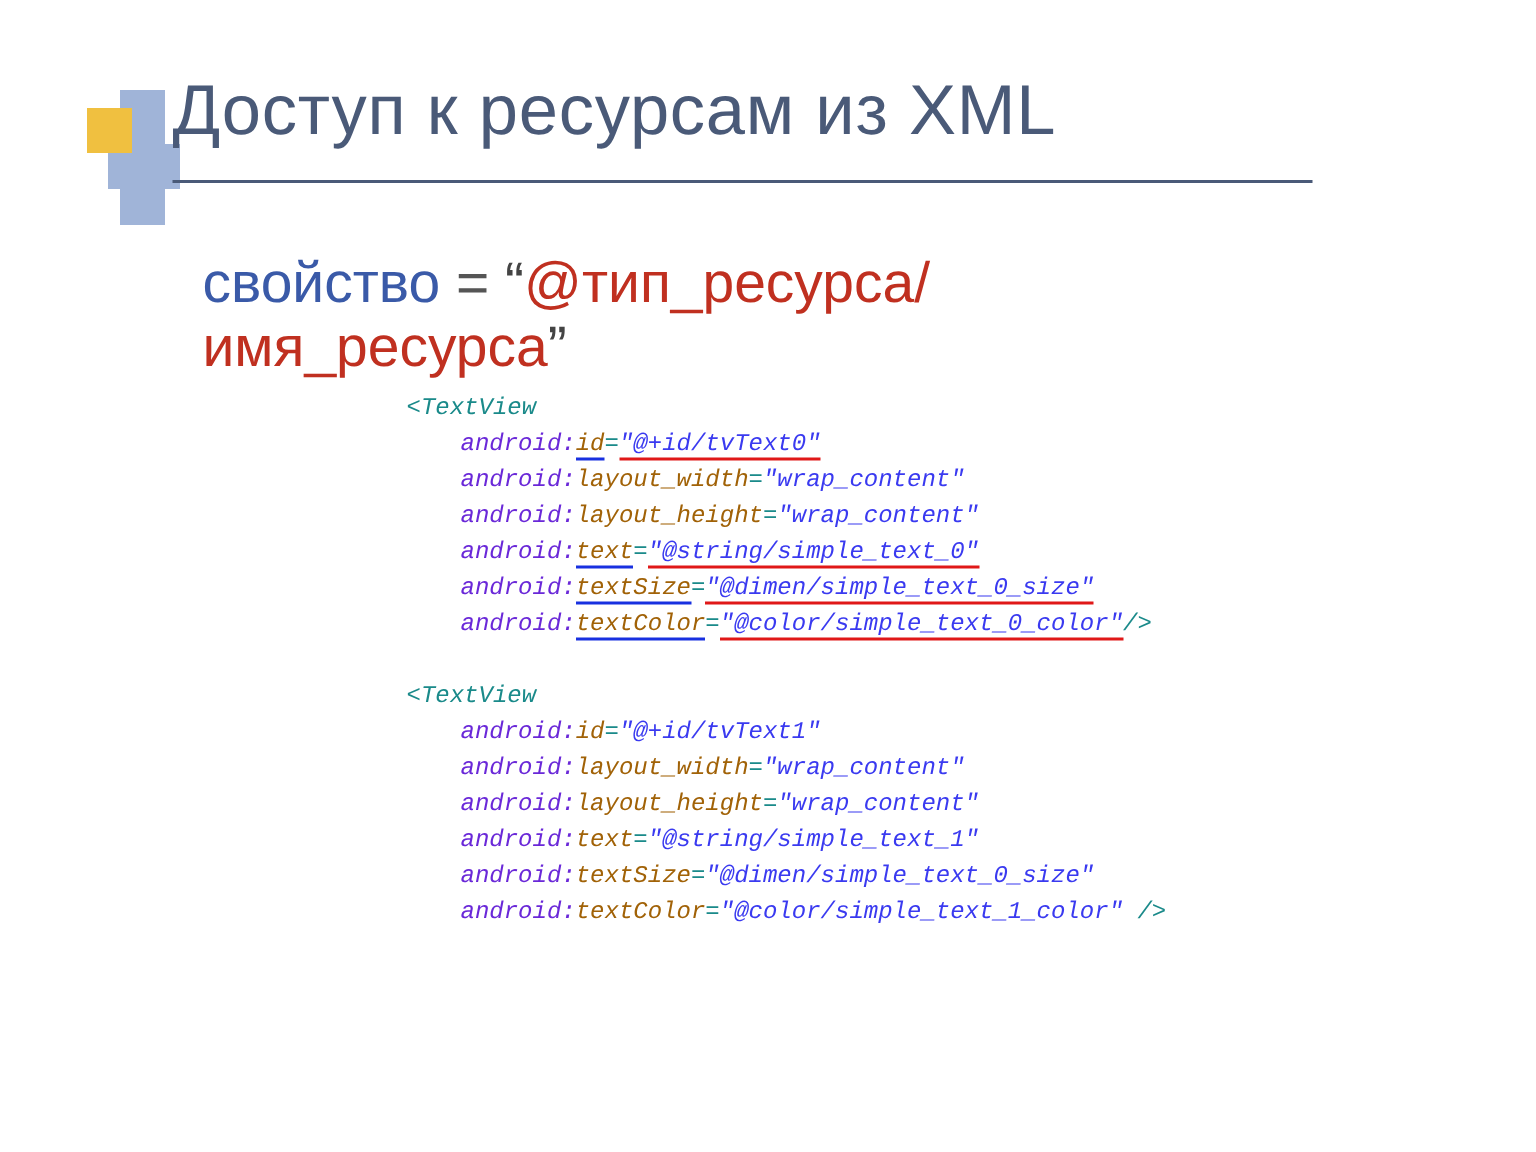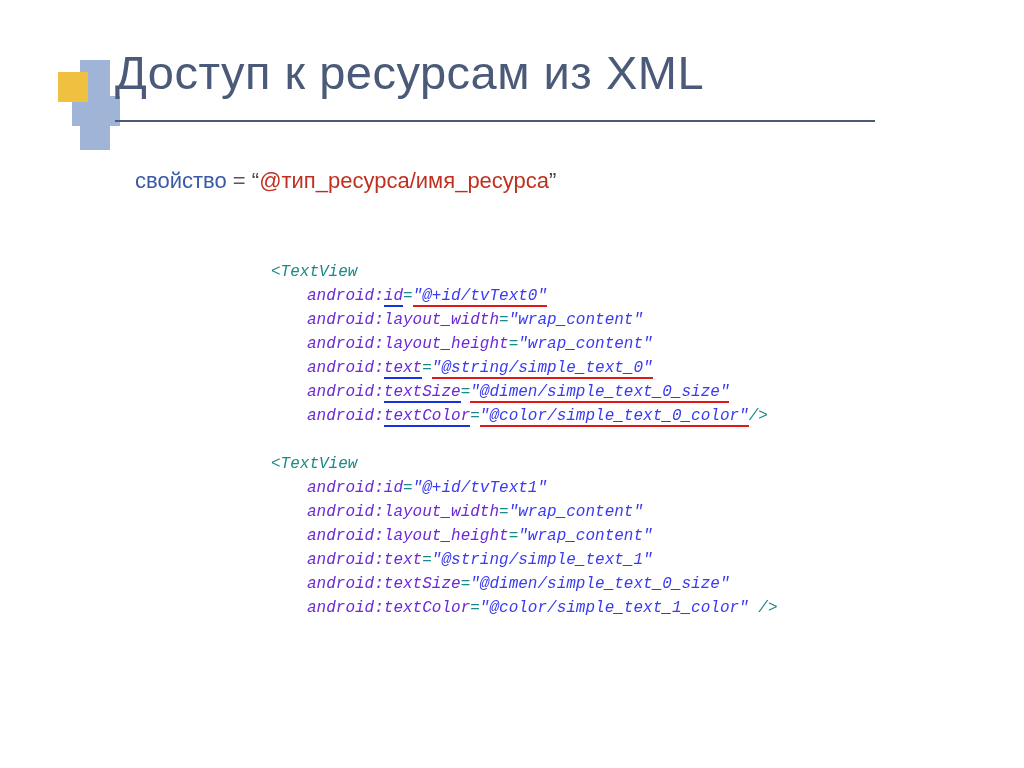--- a/index.html
+++ b/index.html
@@ -61,41 +61,41 @@
     left: 115px;
     top: 120px;
     width: 760px;
     height: 2px;
     background: #4a5a78;
   }
   .subtitle {
     position: absolute;
     left: 135px;
     top: 168px;
-    font-size: 22px;
+    font-size: 38px;
   }
   .subtitle .prop { color: #3a5aa8; }
   .subtitle .eq { color: #555; }
   .subtitle .quote { color: #444; }
   .subtitle .rtype { color: #c03020; }
   .subtitle .slash { color: #c03020; }
   .subtitle .rname { color: #c03020; }
   .code-area {
     position: absolute;
     left: 245px;
     top: 260px;
     font-family: "Consolas","Courier New",monospace;
     font-size: 16px;
     font-style: italic;
     line-height: 1.5;
     white-space: pre;
   }
   .tag { color: #1a8a8a; }
   .ns  { color: #6a28d8; }
-  .attr { color: #6d28d9; }
+  .attr { color: #a16207; }
   .punct { color: #1a8a8a; }
   .str { color: #3a3af0; }
   .ul-red { border-bottom: 2px solid #e01818; padding-bottom: 0; }
   .ul-blue { border-bottom: 2px solid #1830e0; padding-bottom: 0; }
   .row { display: inline-block; margin-left: 26px; }
   .indent { padding-left: 36px; }
 </style>
 </head>
 <body>
 

